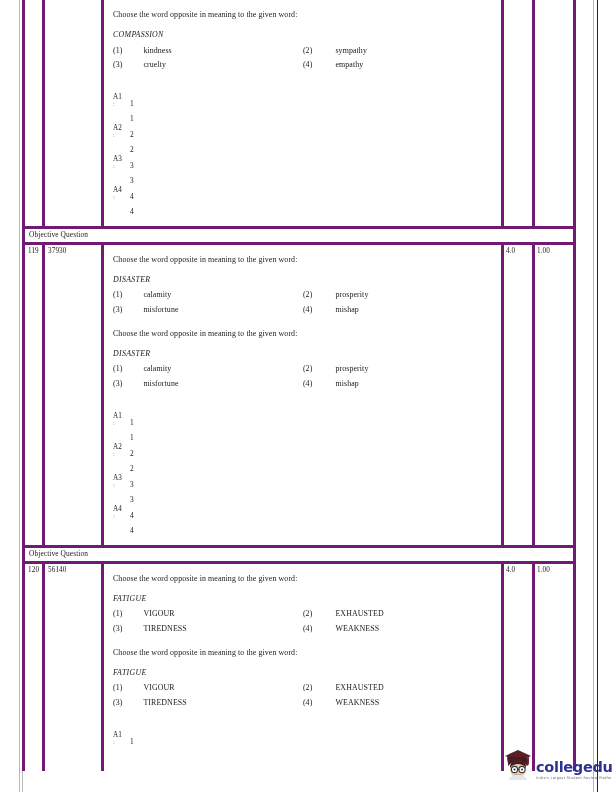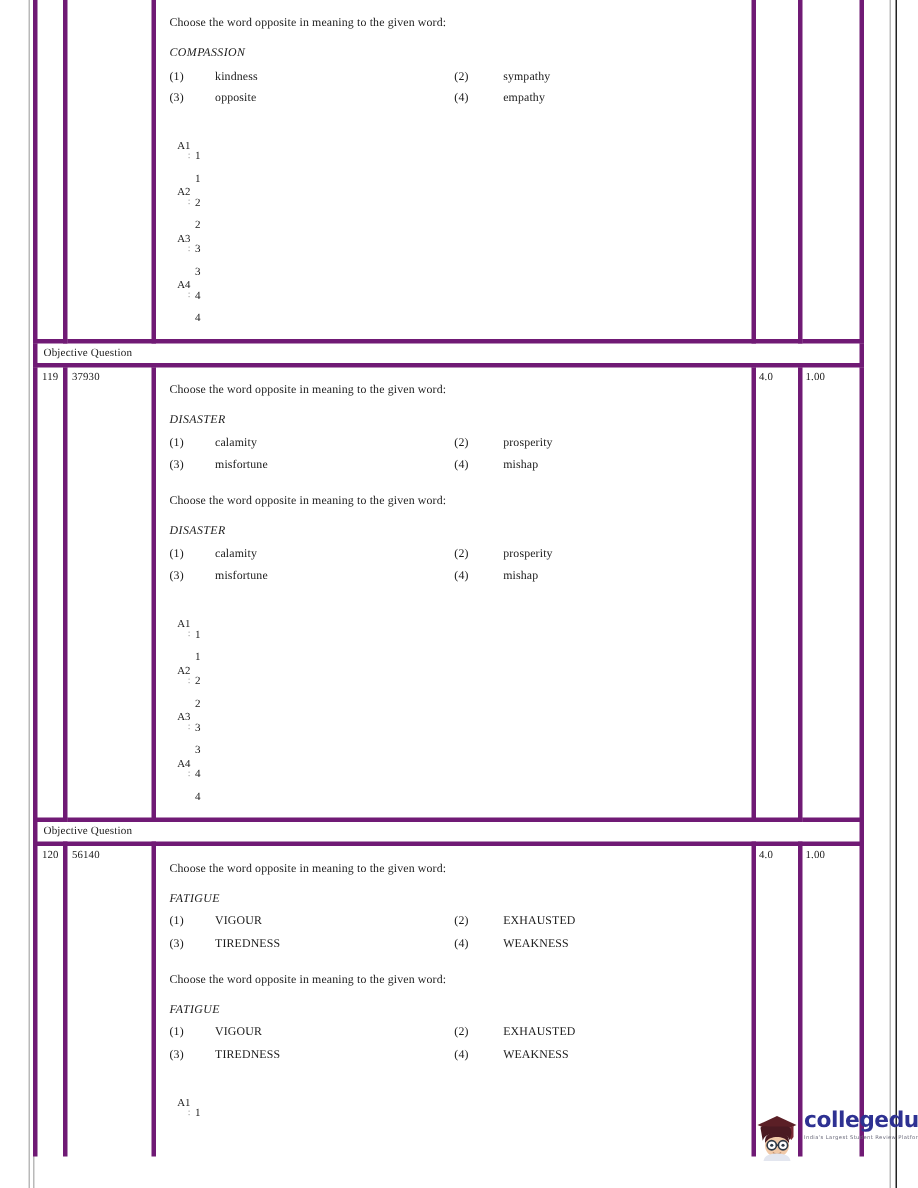--- a/index.html
+++ b/index.html
@@ -120,21 +120,20 @@
   .akey .row {
     position: relative;
     height: 31px;
   }
   .akey .lbl {
     position: absolute;
     left: 0; top: 0;
     width: 14px;
     font-size: 7.2px;
     line-height: 1.0;
-    text-align: right;
   }
   .akey .lbl .colon {
     display: block;
     color: #8a8a8a;
     font-size: 6.4px;
     line-height: 1.0;
   }
   .akey .v1 {
     position: absolute;
     left: 17px; top: 5px;
@@ -147,21 +146,21 @@
   }
 
   
   #cd-logo {
     position: absolute;
     left: 503px;
     top: 740px;
     width: 109px;
     height: 40px;
     display: flex;
-    align-items: flex-start;
+    align-items: flex-end;
     pointer-events: none;
   }
   #cd-mark { width: 30px; height: 34px; flex: none; }
   #cd-text { margin-left: 3px; line-height: 1; }
   #cd-word {
     font-family: "DejaVu Sans", sans-serif;
     font-size: 14.5px;
     font-weight: 700;
     color: #2e3192;
     letter-spacing: -.3px;
@@ -208,21 +207,21 @@
             <table class="opts">
                 <tbody>
               <tr>
                 <td class="k">(1)</td>
                 <td class="v">kindness</td>
                 <td class="k2">(2)</td>
                 <td class="v">sympathy</td>
               </tr>
               <tr>
                 <td class="k">(3)</td>
-                <td class="v">opposite</td>
+                <td class="v">cruelty</td>
                 <td class="k2">(4)</td>
                 <td class="v">empathy</td>
               </tr>
             </tbody>
               </table>
           </div>
 
           <div class="akey">
             <div class="row">
               <span class="lbl"><span>A1</span><span class="colon">:</span></span>

